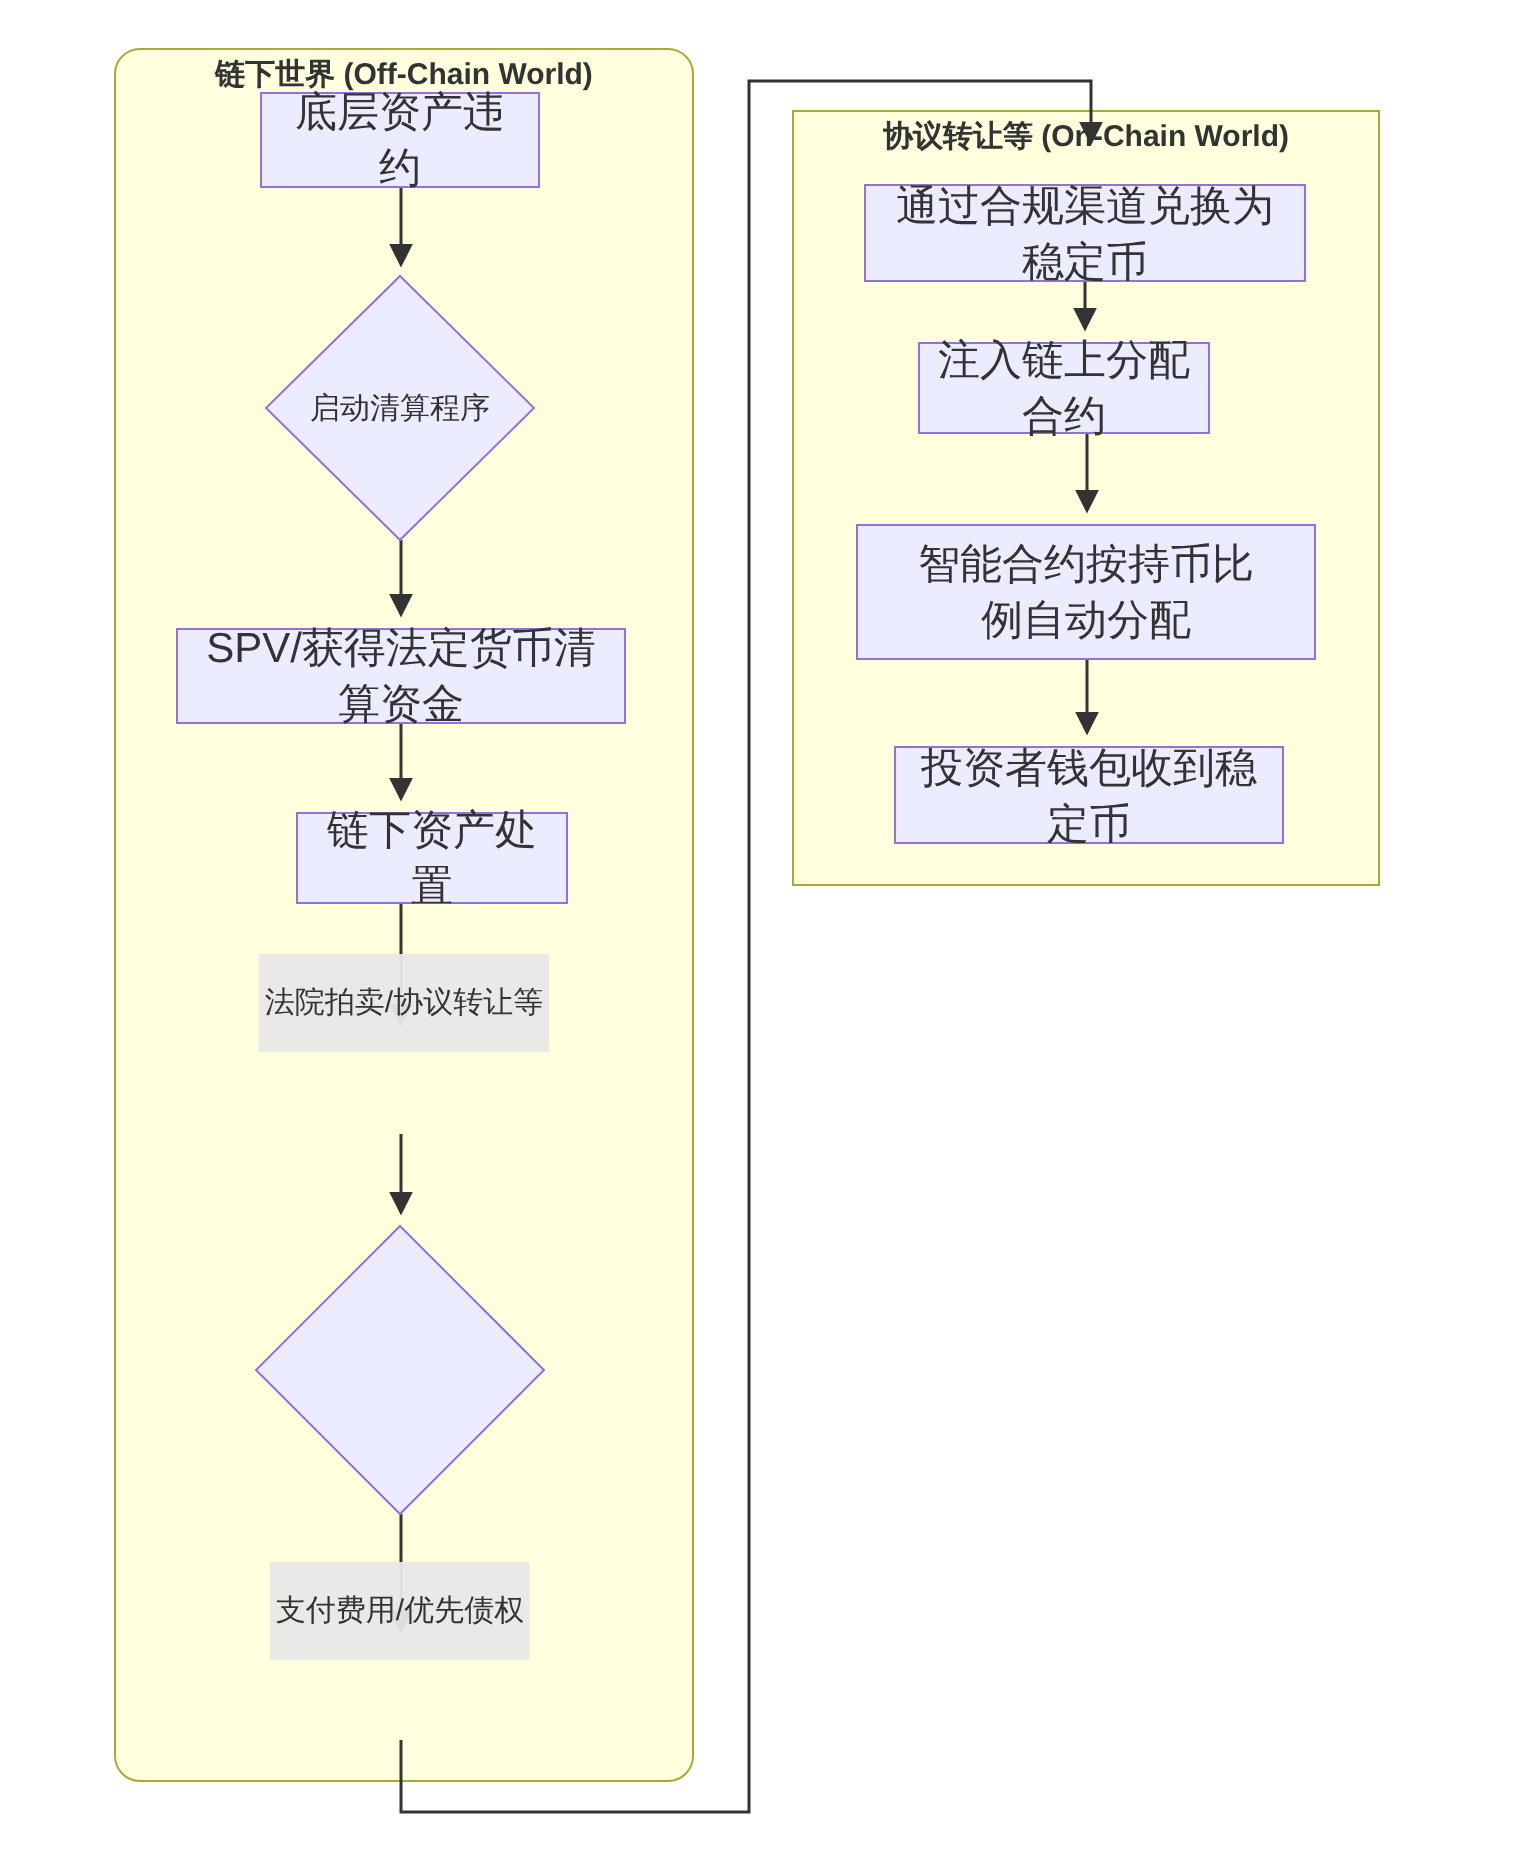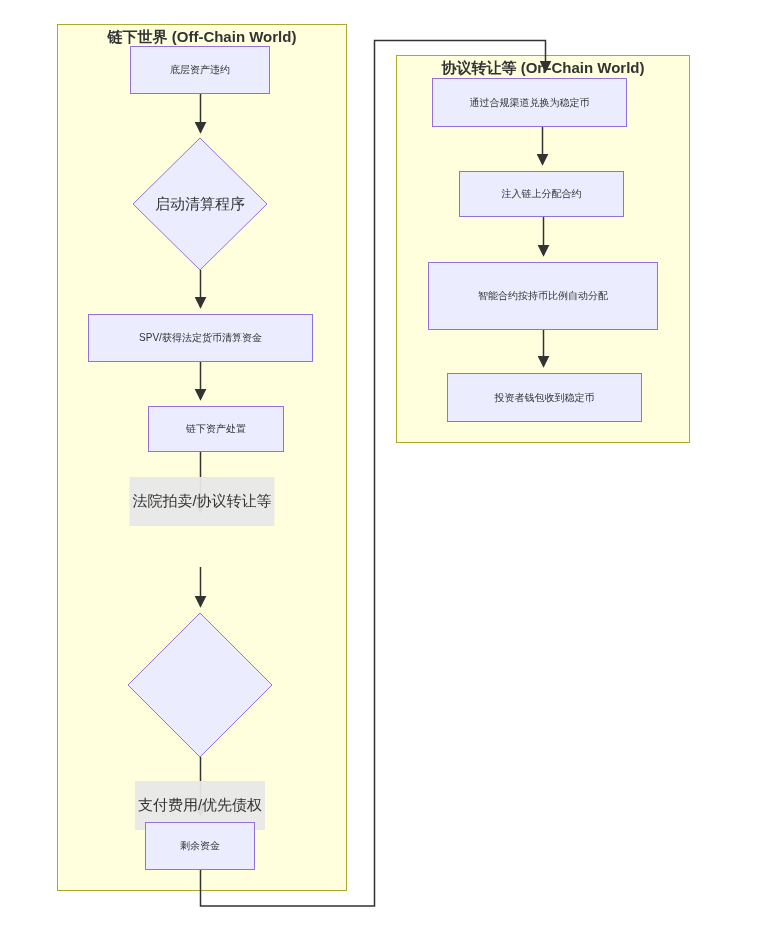--- a/index.html
+++ b/index.html
@@ -29,21 +29,21 @@
     position:absolute;left:0;top:0;
     pointer-events:none;
   }
   .node{
     position:absolute;
     background:#ECECFF;
     border:1px solid #9370DB;
     box-sizing:border-box;
     display:flex;align-items:center;justify-content:center;
     text-align:center;
-    font-size:10px;
+    font-size:21px;
     color:#333333;
     padding:0 8px;
   }
   .diamond-label{
     position:absolute;
     display:flex;align-items:center;justify-content:center;
     text-align:right;
     font-size:15px;
     color:#333333;
   }
@@ -56,21 +56,21 @@
     padding:15px 3px;
     white-space:nowrap;
   }
   .wrap-narrow{max-width:186px;}
 </style>
 </head>
 <body>
 
 <div id="canvas">
 
-  <div class="cluster" style="left:57px;top:24px;width:290px;height:867px;">
+  <div class="cluster" style="left:57px;top:24px;width:290px;height:867px;border-radius:13px;">
     <div class="cluster-title">链下世界 (Off-Chain World)</div>
   </div>
 
   <div class="cluster" style="left:396px;top:55px;width:294px;height:388px;">
     <div class="cluster-title">协议转让等 (On-Chain World)</div>
   </div>
 
   <svg id="edges" width="760" height="932" viewBox="0 0 760 932">
     <defs>
       <marker id="arrow" viewBox="0 0 10 10" refX="8.5" refY="5" markerWidth="8" markerHeight="8" orient="auto-start-reverse">
@@ -102,25 +102,24 @@
   <div class="node" style="left:88px;top:314px;width:225px;height:48px;">SPV/获得法定货币清算资金</div>
 
   <div class="node" style="left:132px;top:406px;width:136px;height:46px;margin-left:16px;">链下资产处置</div>
 
   <div class="edge-label" style="left:202px;top:477px;">法院拍卖/协议转让等</div>
 
 
 
   <div class="edge-label" style="left:200px;top:781px;">支付费用/优先债权</div>
 
-  <div class="node" style="left:145px;top:822px;width:110px;height:48px;">剩余资金</div>
 
-  <div class="node" style="left:432px;top:78px;width:195px;height:49px;">通过合规渠道兑换为稳定币</div>
+  <div class="node" style="left:432px;top:92px;width:221px;height:49px;">通过合规渠道兑换为稳定币</div>
 
-  <div class="node" style="left:459px;top:171px;width:165px;height:46px;">注入链上分配合约</div>
+  <div class="node" style="left:459px;top:171px;width:146px;height:46px;">注入链上分配合约</div>
 
   <div class="node" style="left:447px;top:373px;width:195px;height:49px;">投资者钱包收到稳定币</div>
 
   <div class="node" style="left:428px;top:262px;width:230px;height:68px;">
     <span class="wrap-narrow">智能合约按持币比例自动分配</span>
   </div>
 
 </div>
 
 </body></html>

